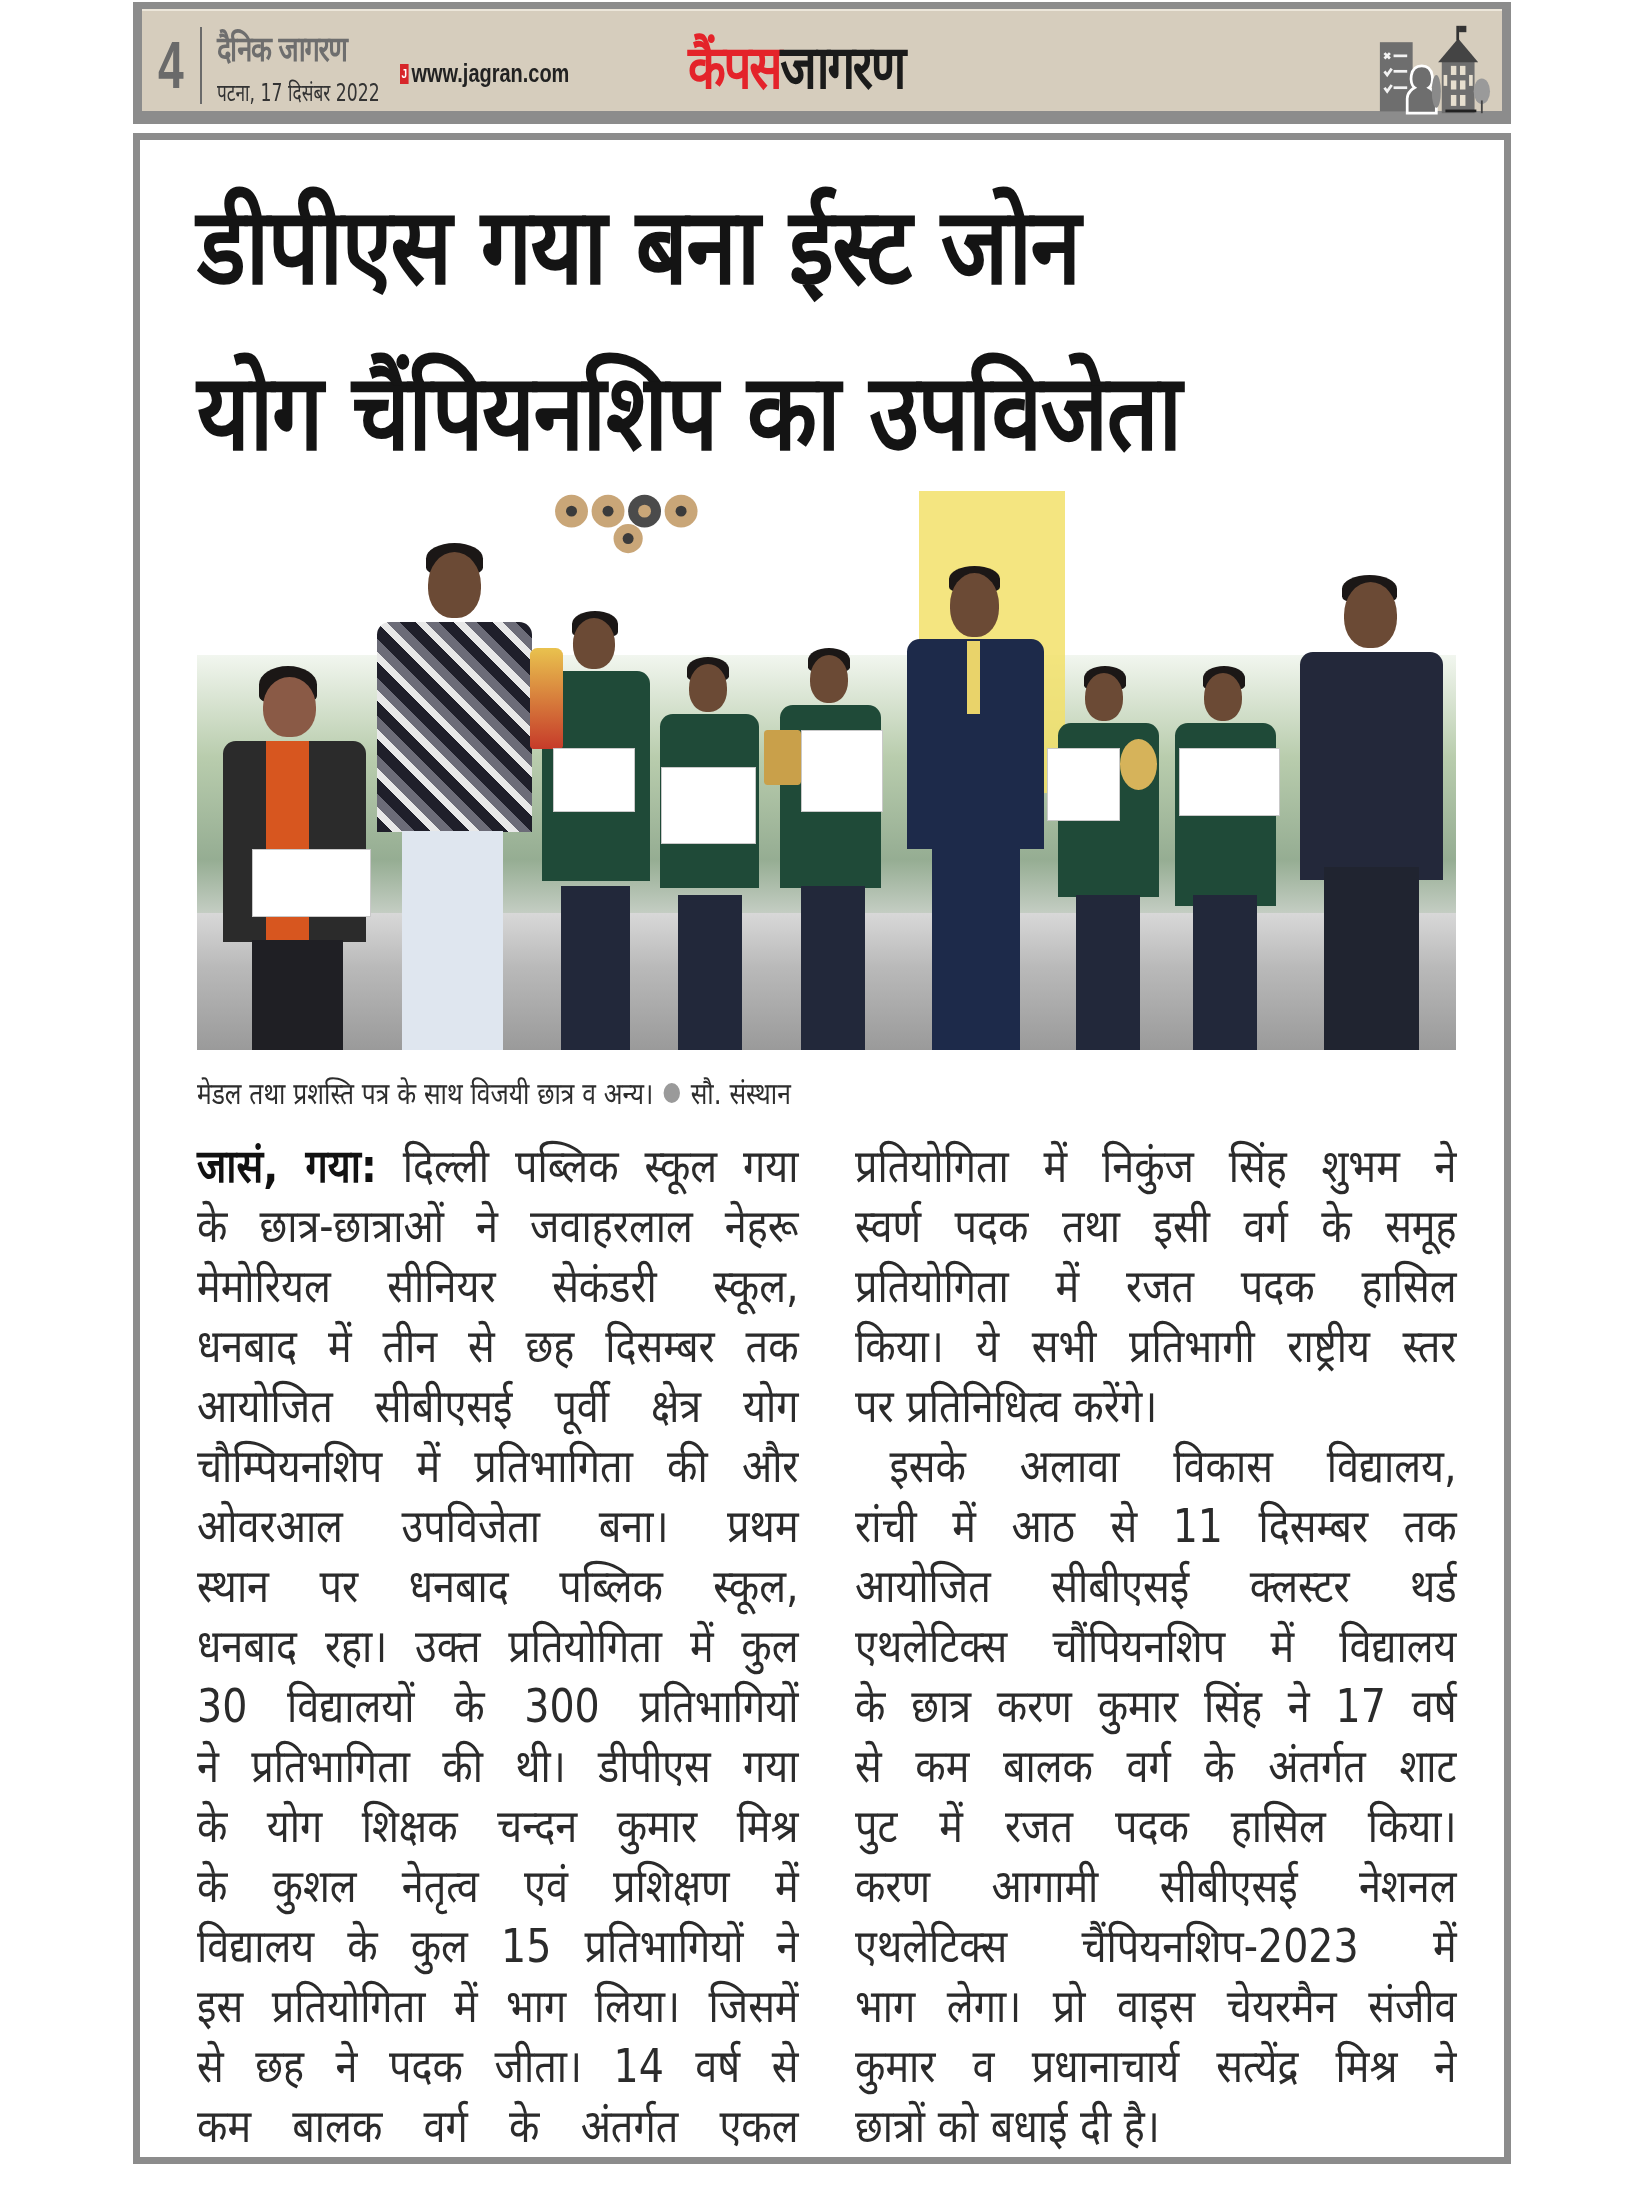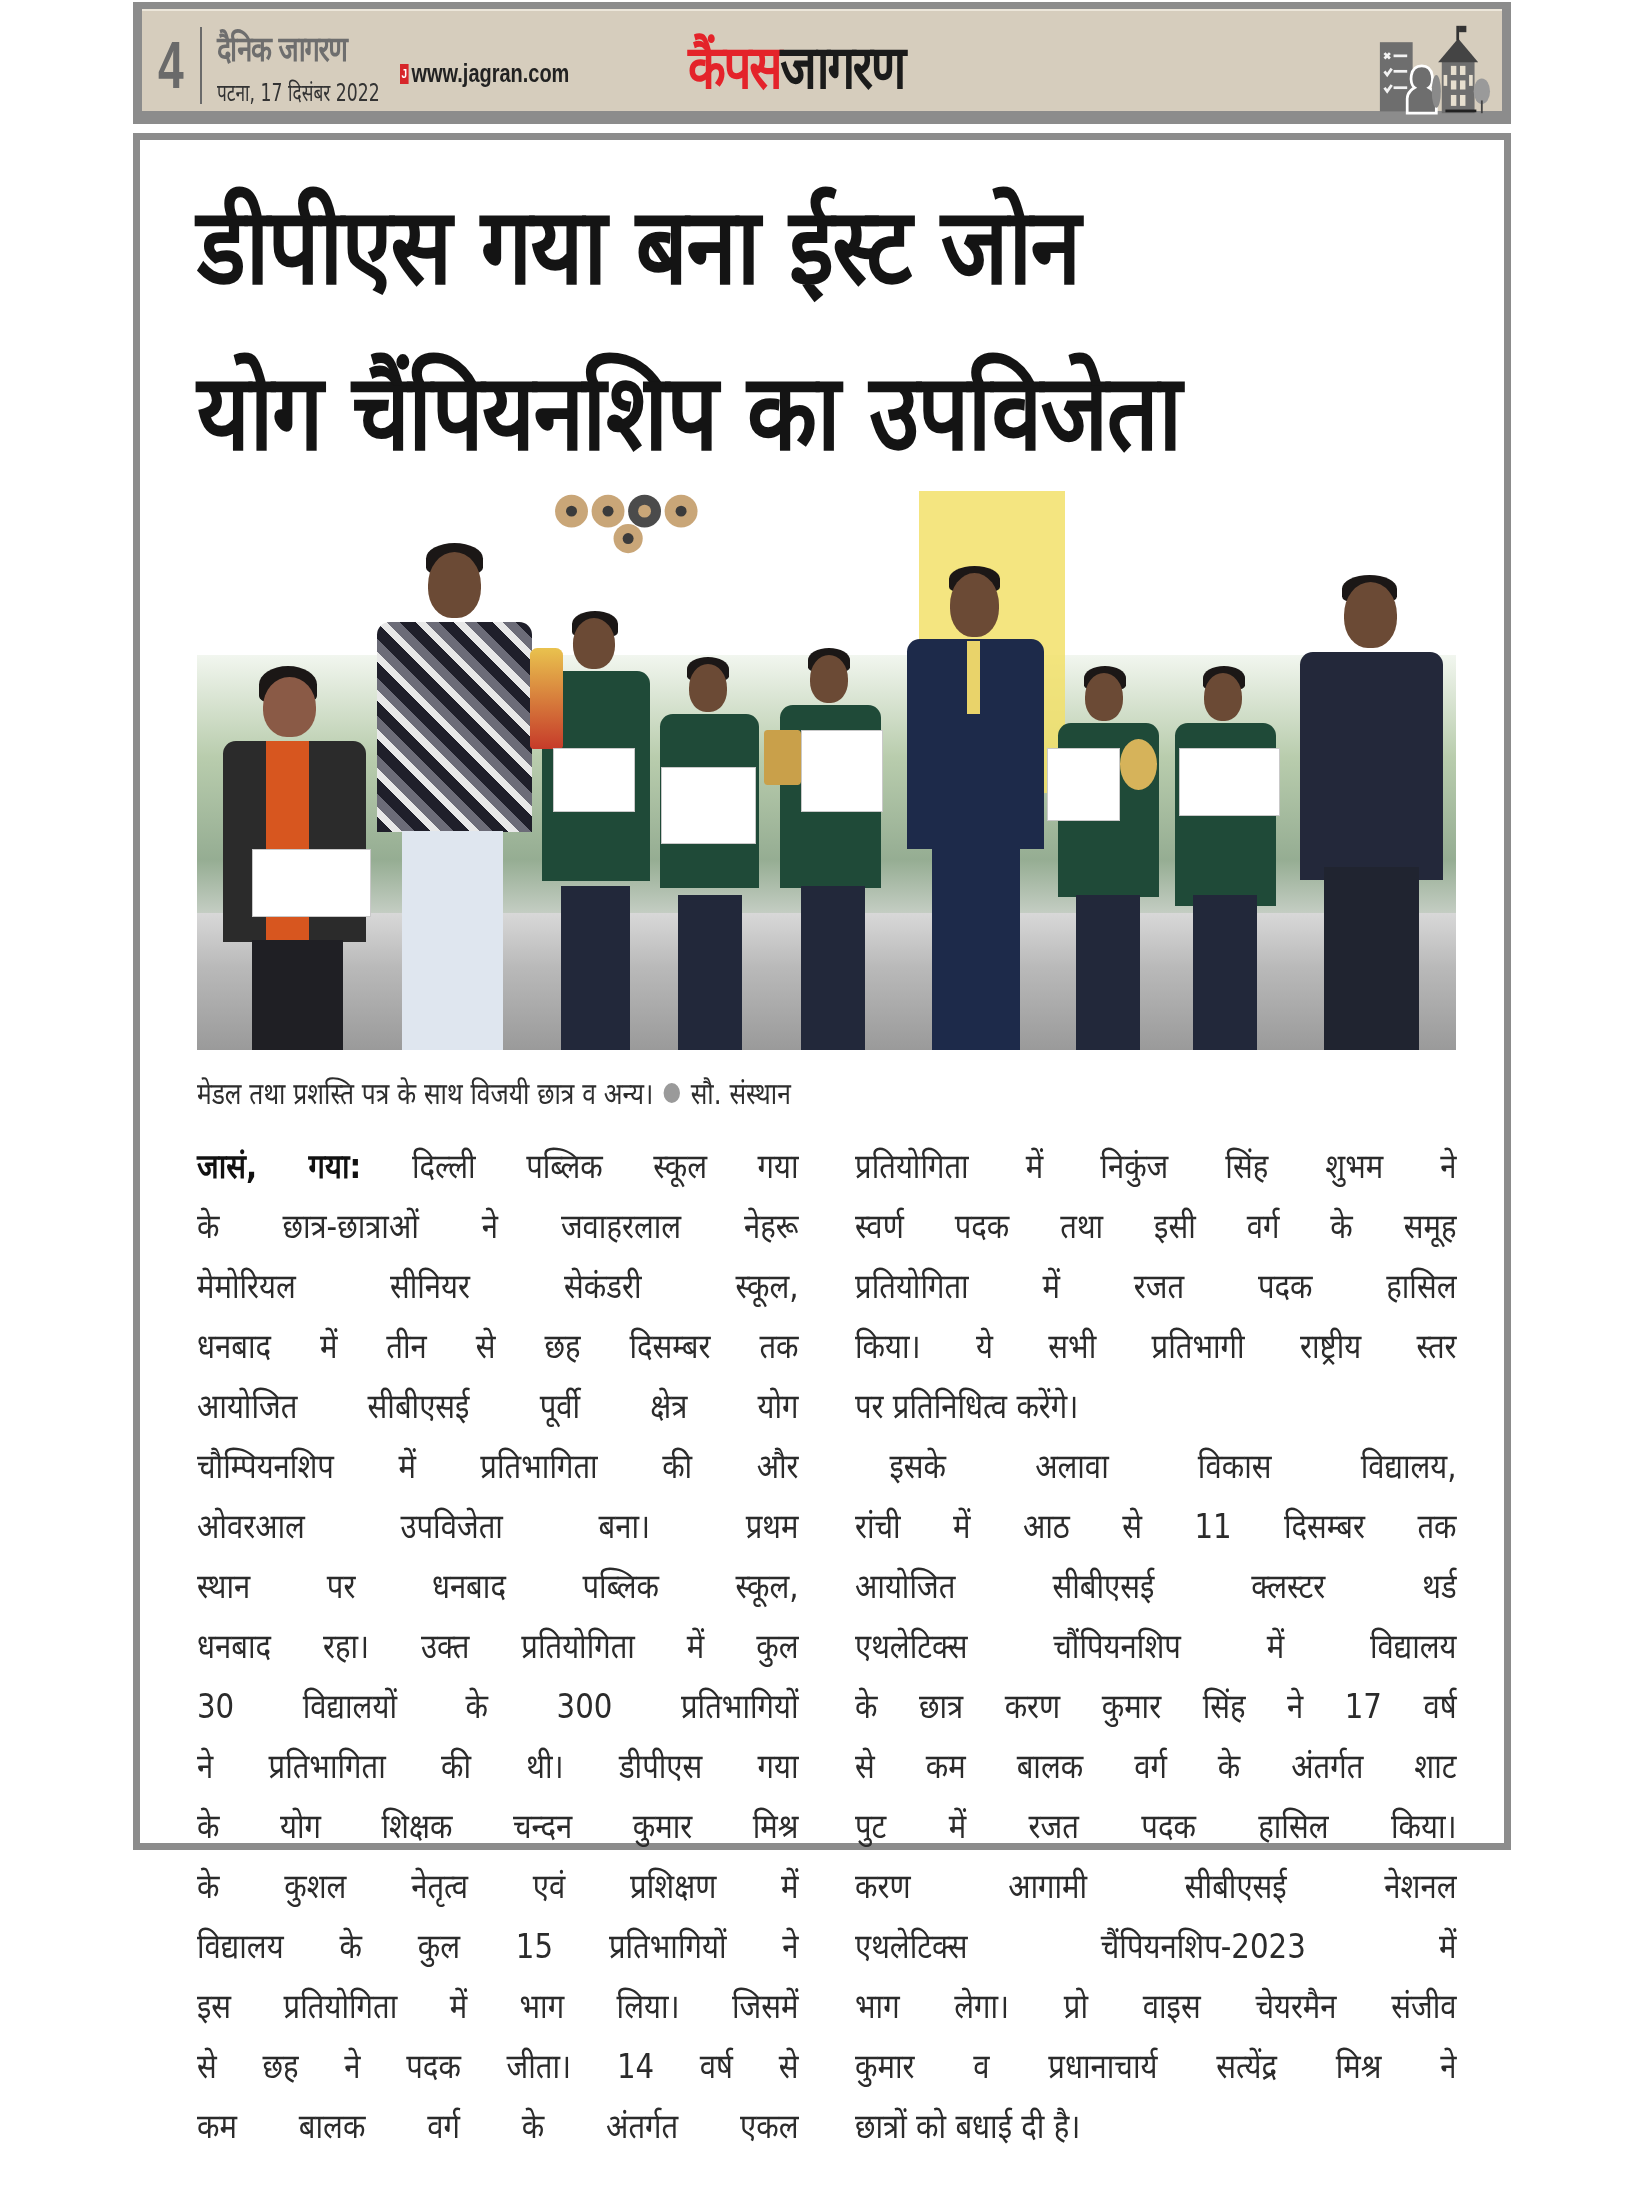--- a/index.html
+++ b/index.html
@@ -38,21 +38,21 @@
   .campus-logo {
     position: absolute; left: 546px; top: 20px; font-weight: bold; font-size: 60px; line-height: 73px;
     letter-spacing: -2.7px; transform: scaleX(0.82); transform-origin: left; white-space: nowrap;
   }
   .campus-red { color: #e4232a; }
   .campus-black { color: #1b1b1b; }
   .school-graphic { position: absolute; right: 11px; top: 12.8px; width: 113px; height: 91px; }
 
   
   .article {
-    position: absolute; left: 133px; top: 133px; width: 1378px; height: 1717px;
+    position: absolute; left: 133px; top: 133px; width: 1378px; height: 2031px;
     border: 7.3px solid #8c8c8c; border-top-width: 7.3px; background: #fff;
   }
   .headline {
     position: absolute; left: 57px; top: 24px; width: 1261px;
     font-weight: bold; font-size: 106px; line-height: 166px; color: #141414;
     letter-spacing: -1.8px;
   }
   .headline span { display: block; transform: scaleX(0.86); transform-origin: left; white-space: nowrap; }
 
   .photo {
@@ -75,21 +75,21 @@
 
   .caption {
     position: absolute; left: 57px; top: 932px; font-size: 30px; color: #2d2d2d;
     white-space: nowrap; transform: scaleX(0.82); transform-origin: left;
     display: flex; align-items: center; gap: 12.8px;
   }
   .caption-dot { display: inline-block; width: 20px; height: 20px; border-radius: 50%; background: #9a9a9a; }
 
   .col {
     position: absolute; top: 996px; width: 603px;
-    font-size: 34px; line-height: 60px; color: #2b2b2b;
+    font-size: 46px; line-height: 60px; color: #2b2b2b;
   }
   .col-left { left: 57px; }
   .col-right { left: 715px; }
   .line { display: block; white-space: nowrap; text-align: justify; text-align-last: justify;
           transform: scaleX(0.86); transform-origin: left; width: 116%; height: 60px; overflow: visible; }
   .line.last { text-align-last: left; }
   .line.indent { padding-left: 40px; }
   .dateline { font-weight: bold; color: #111; }
 </style>
 </head>

